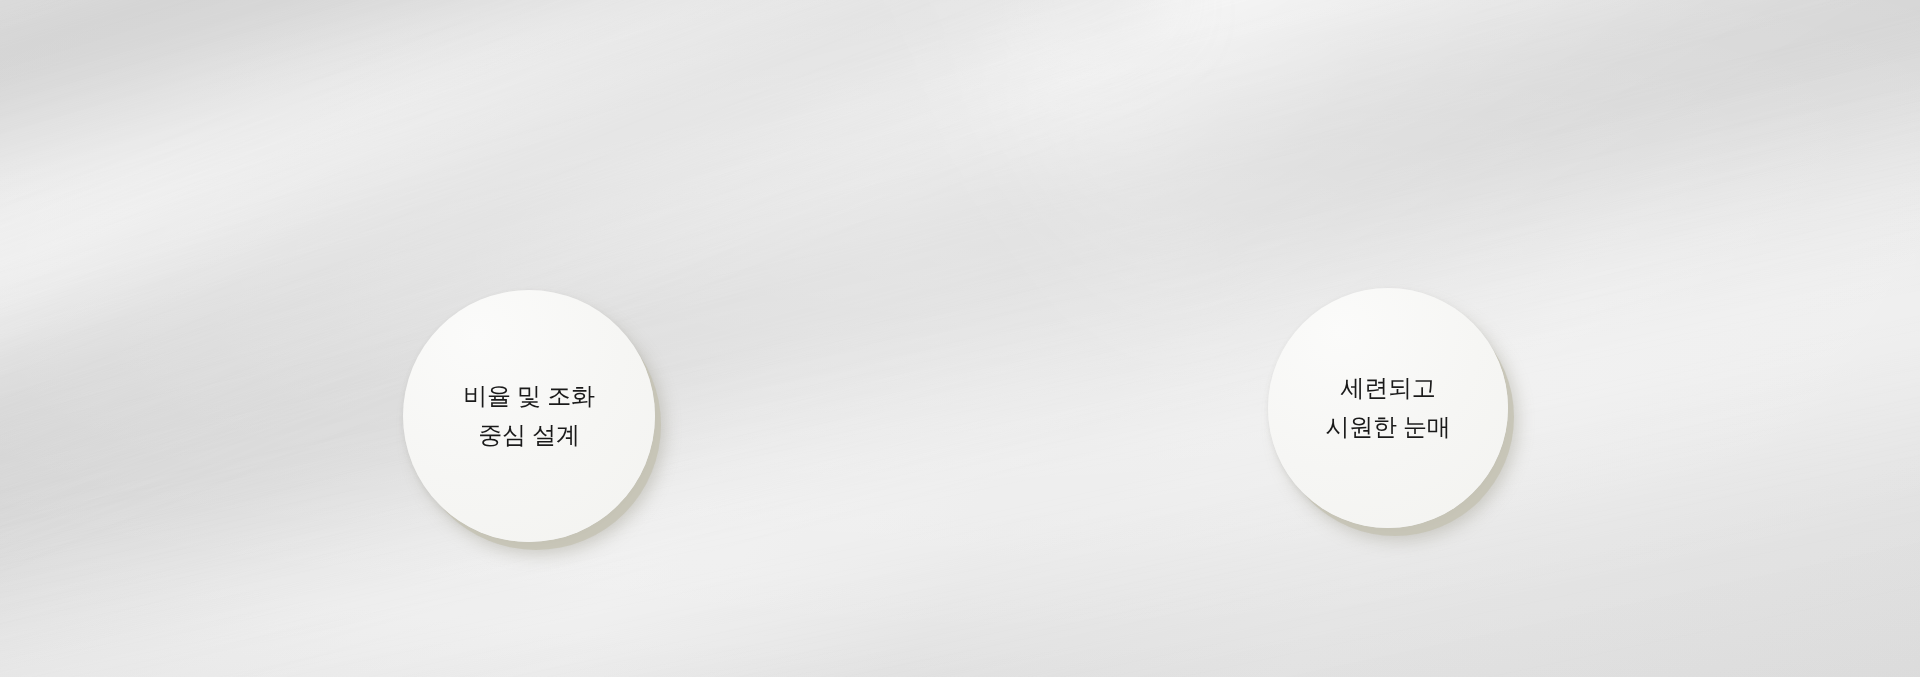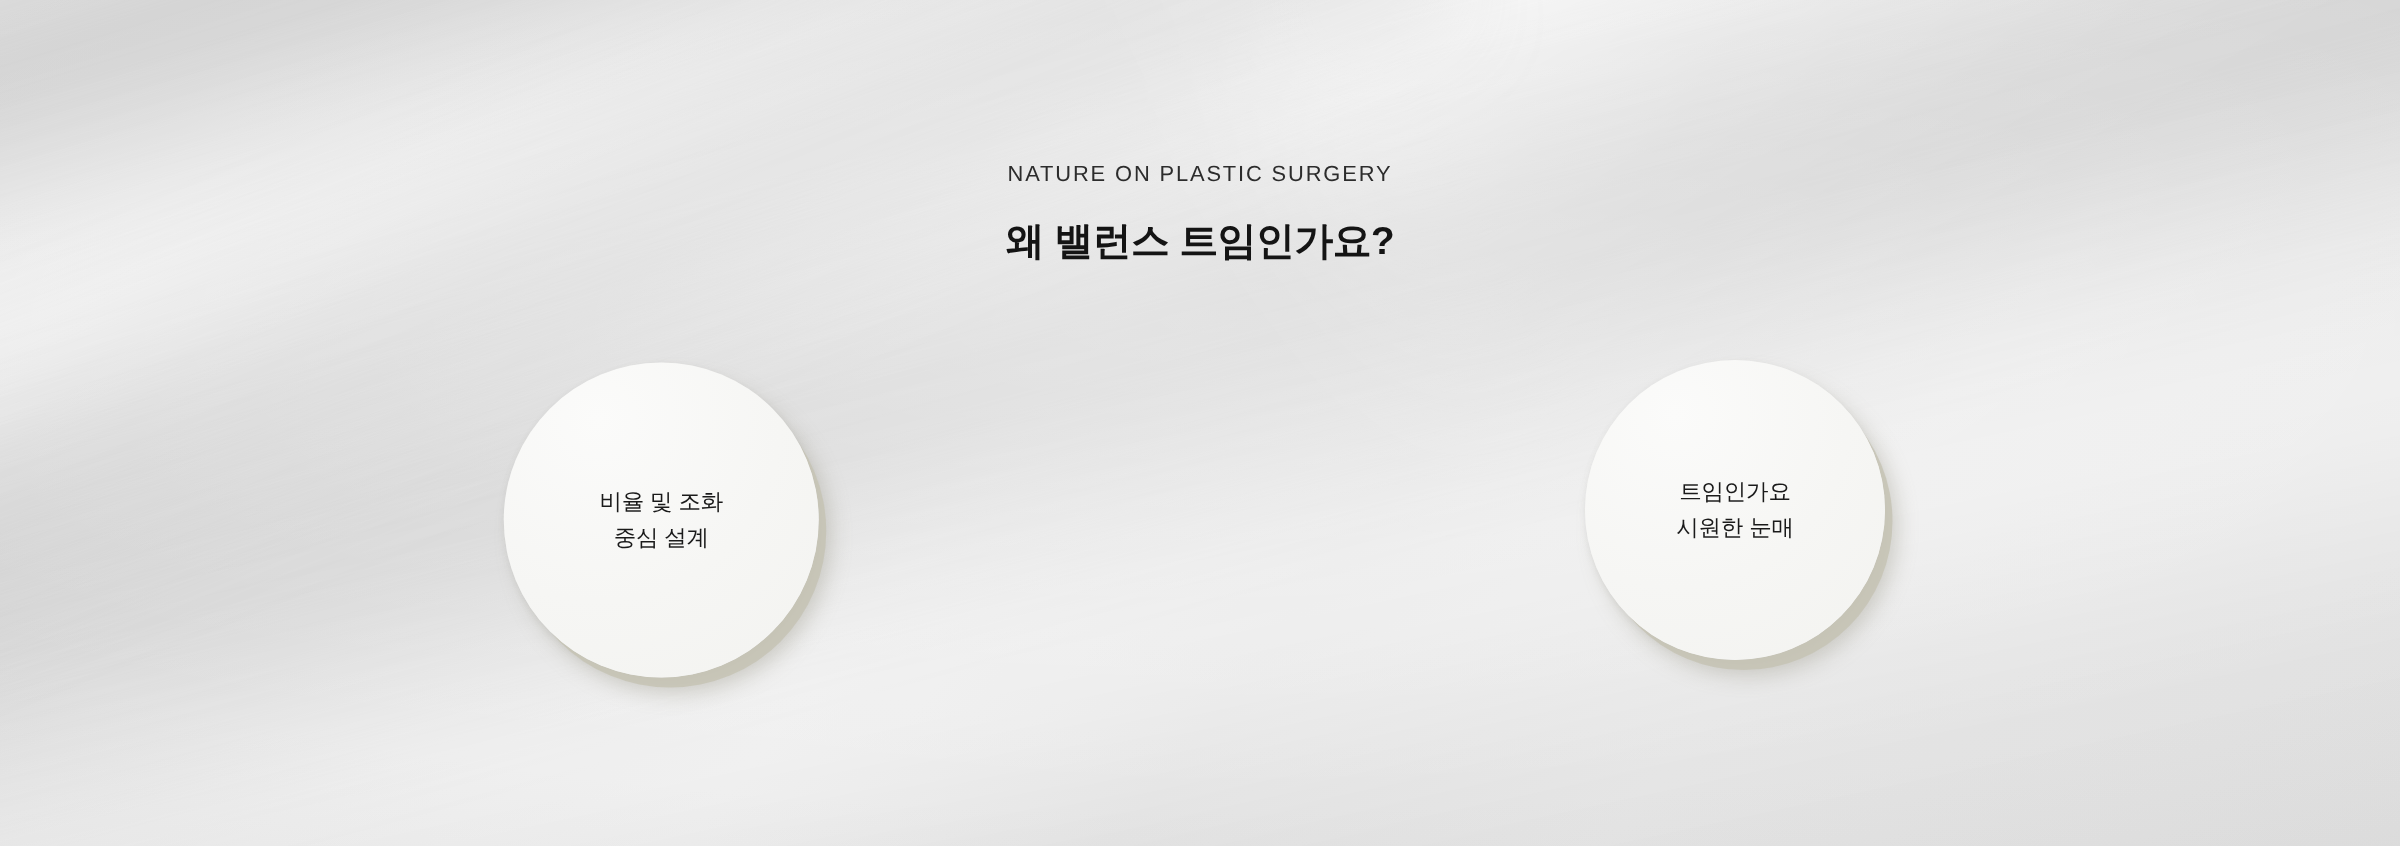--- a/index.html
+++ b/index.html
@@ -87,57 +87,53 @@
     background:
       radial-gradient(120% 120% at 30% 18%,#fbfbfa 0%,#f6f6f4 48%,#f2f2ef 100%);
     box-shadow:
       7px 9px 0 -1px rgba(197,195,180,.85),
       10px 13px 16px rgba(150,148,132,.38),
       0 2px 5px rgba(120,120,110,.10);
     display:flex;align-items:center;justify-content:center;
   }
   .bubble-text{
     text-align:center;color:#1a1a1a;
-    font-size:18px;font-weight:500;line-height:1.62;
+    font-size:24px;font-weight:500;line-height:1.62;
     letter-spacing:-.01em;white-space:nowrap;
   }
   .bubble-text .ln{display:block;}
 </style>
 </head>
 <body>
 
 <div class="stage">
 
   <div class="bg-base"></div>
   <div class="bg-band band-a"></div>
   <div class="bg-band band-b"></div>
   <div class="bg-band band-c"></div>
   <div class="bg-band band-d"></div>
   <div class="bg-band band-e"></div>
   <div class="bg-band band-f"></div>
   <div class="bg-band band-g"></div>
   <div class="vignette"></div>
 
-  <div class="headings">
-    <div class="eyebrow">NATURE ON PLASTIC SURGERY</div>
-    <div class="title">왜 밸런스 트임인가요?</div>
-  </div>
 
   <div class="circles">
 
     <div class="bubble" style="left:403px;top:290px;width:252px;height:252px;">
       <div class="bubble-text">
         <span class="ln">비율 및 조화</span>
         <span class="ln">중심 설계</span>
       </div>
     </div>
 
 
 
     <div class="bubble" style="left:1268px;top:288px;width:240px;height:240px;">
       <div class="bubble-text">
-        <span class="ln">트임인가요</span>
+        <span class="ln">세련되고</span>
         <span class="ln">시원한 눈매</span>
       </div>
     </div>
 
   </div>
 </div>
 
 </body></html>

